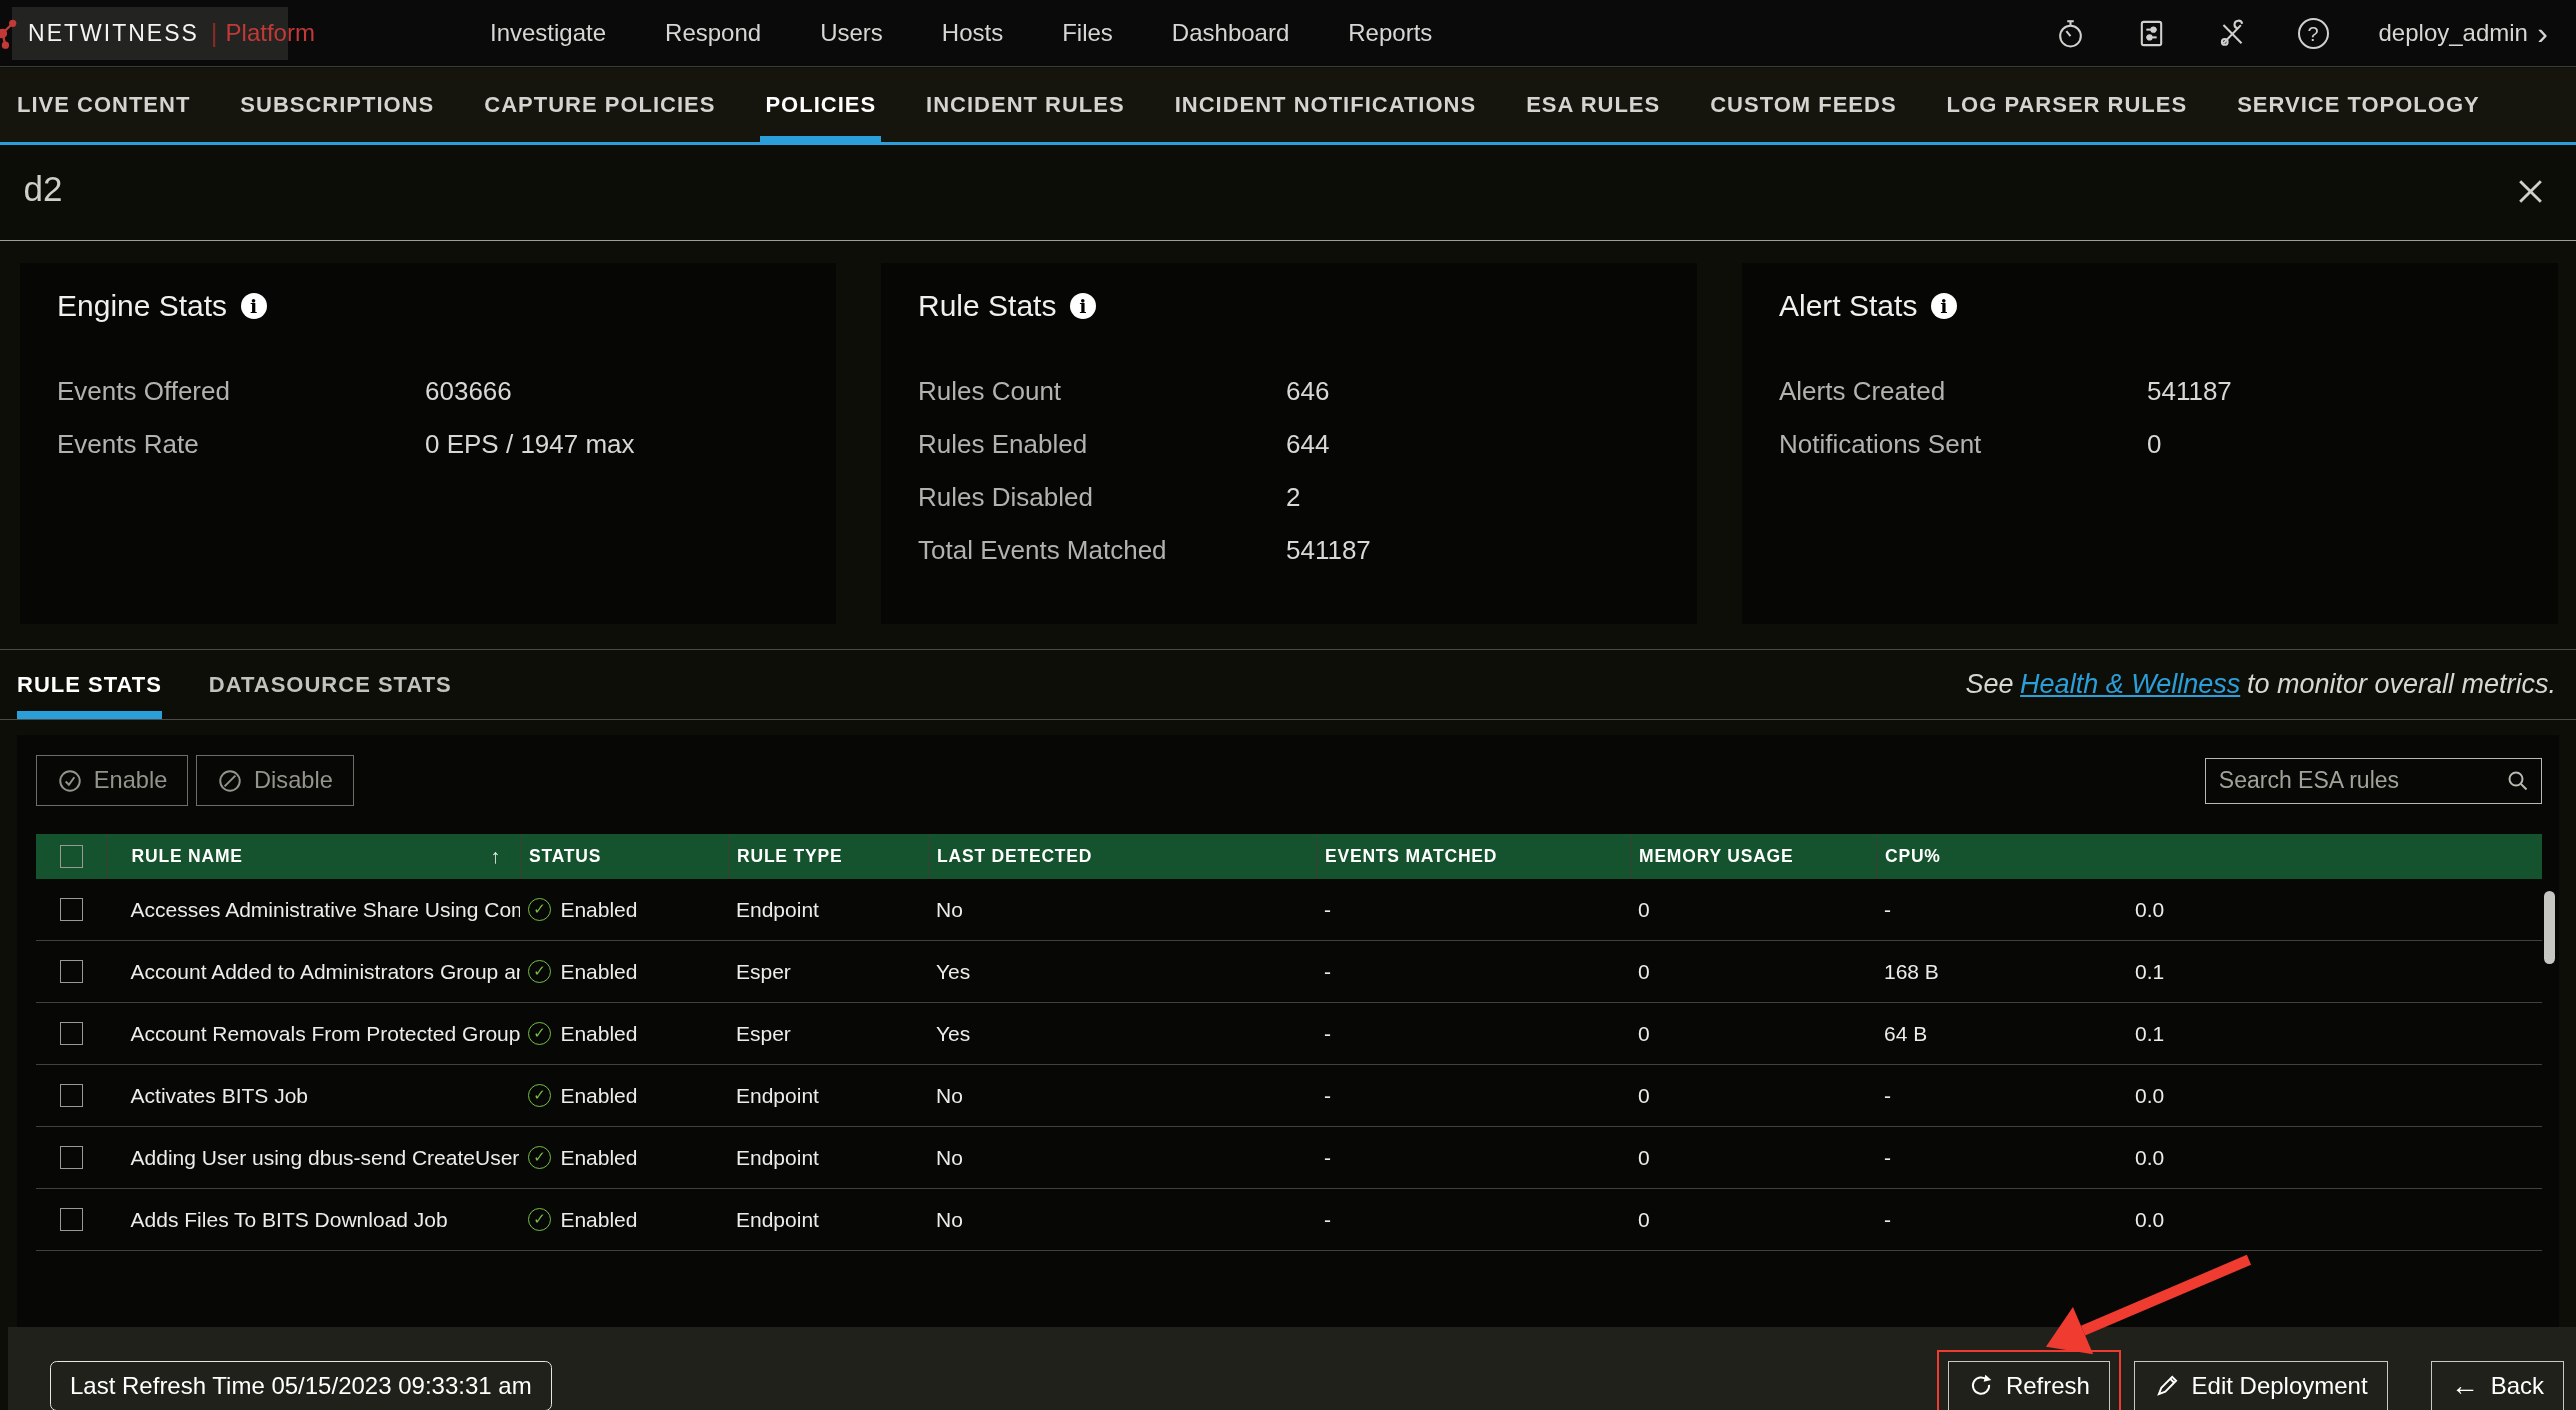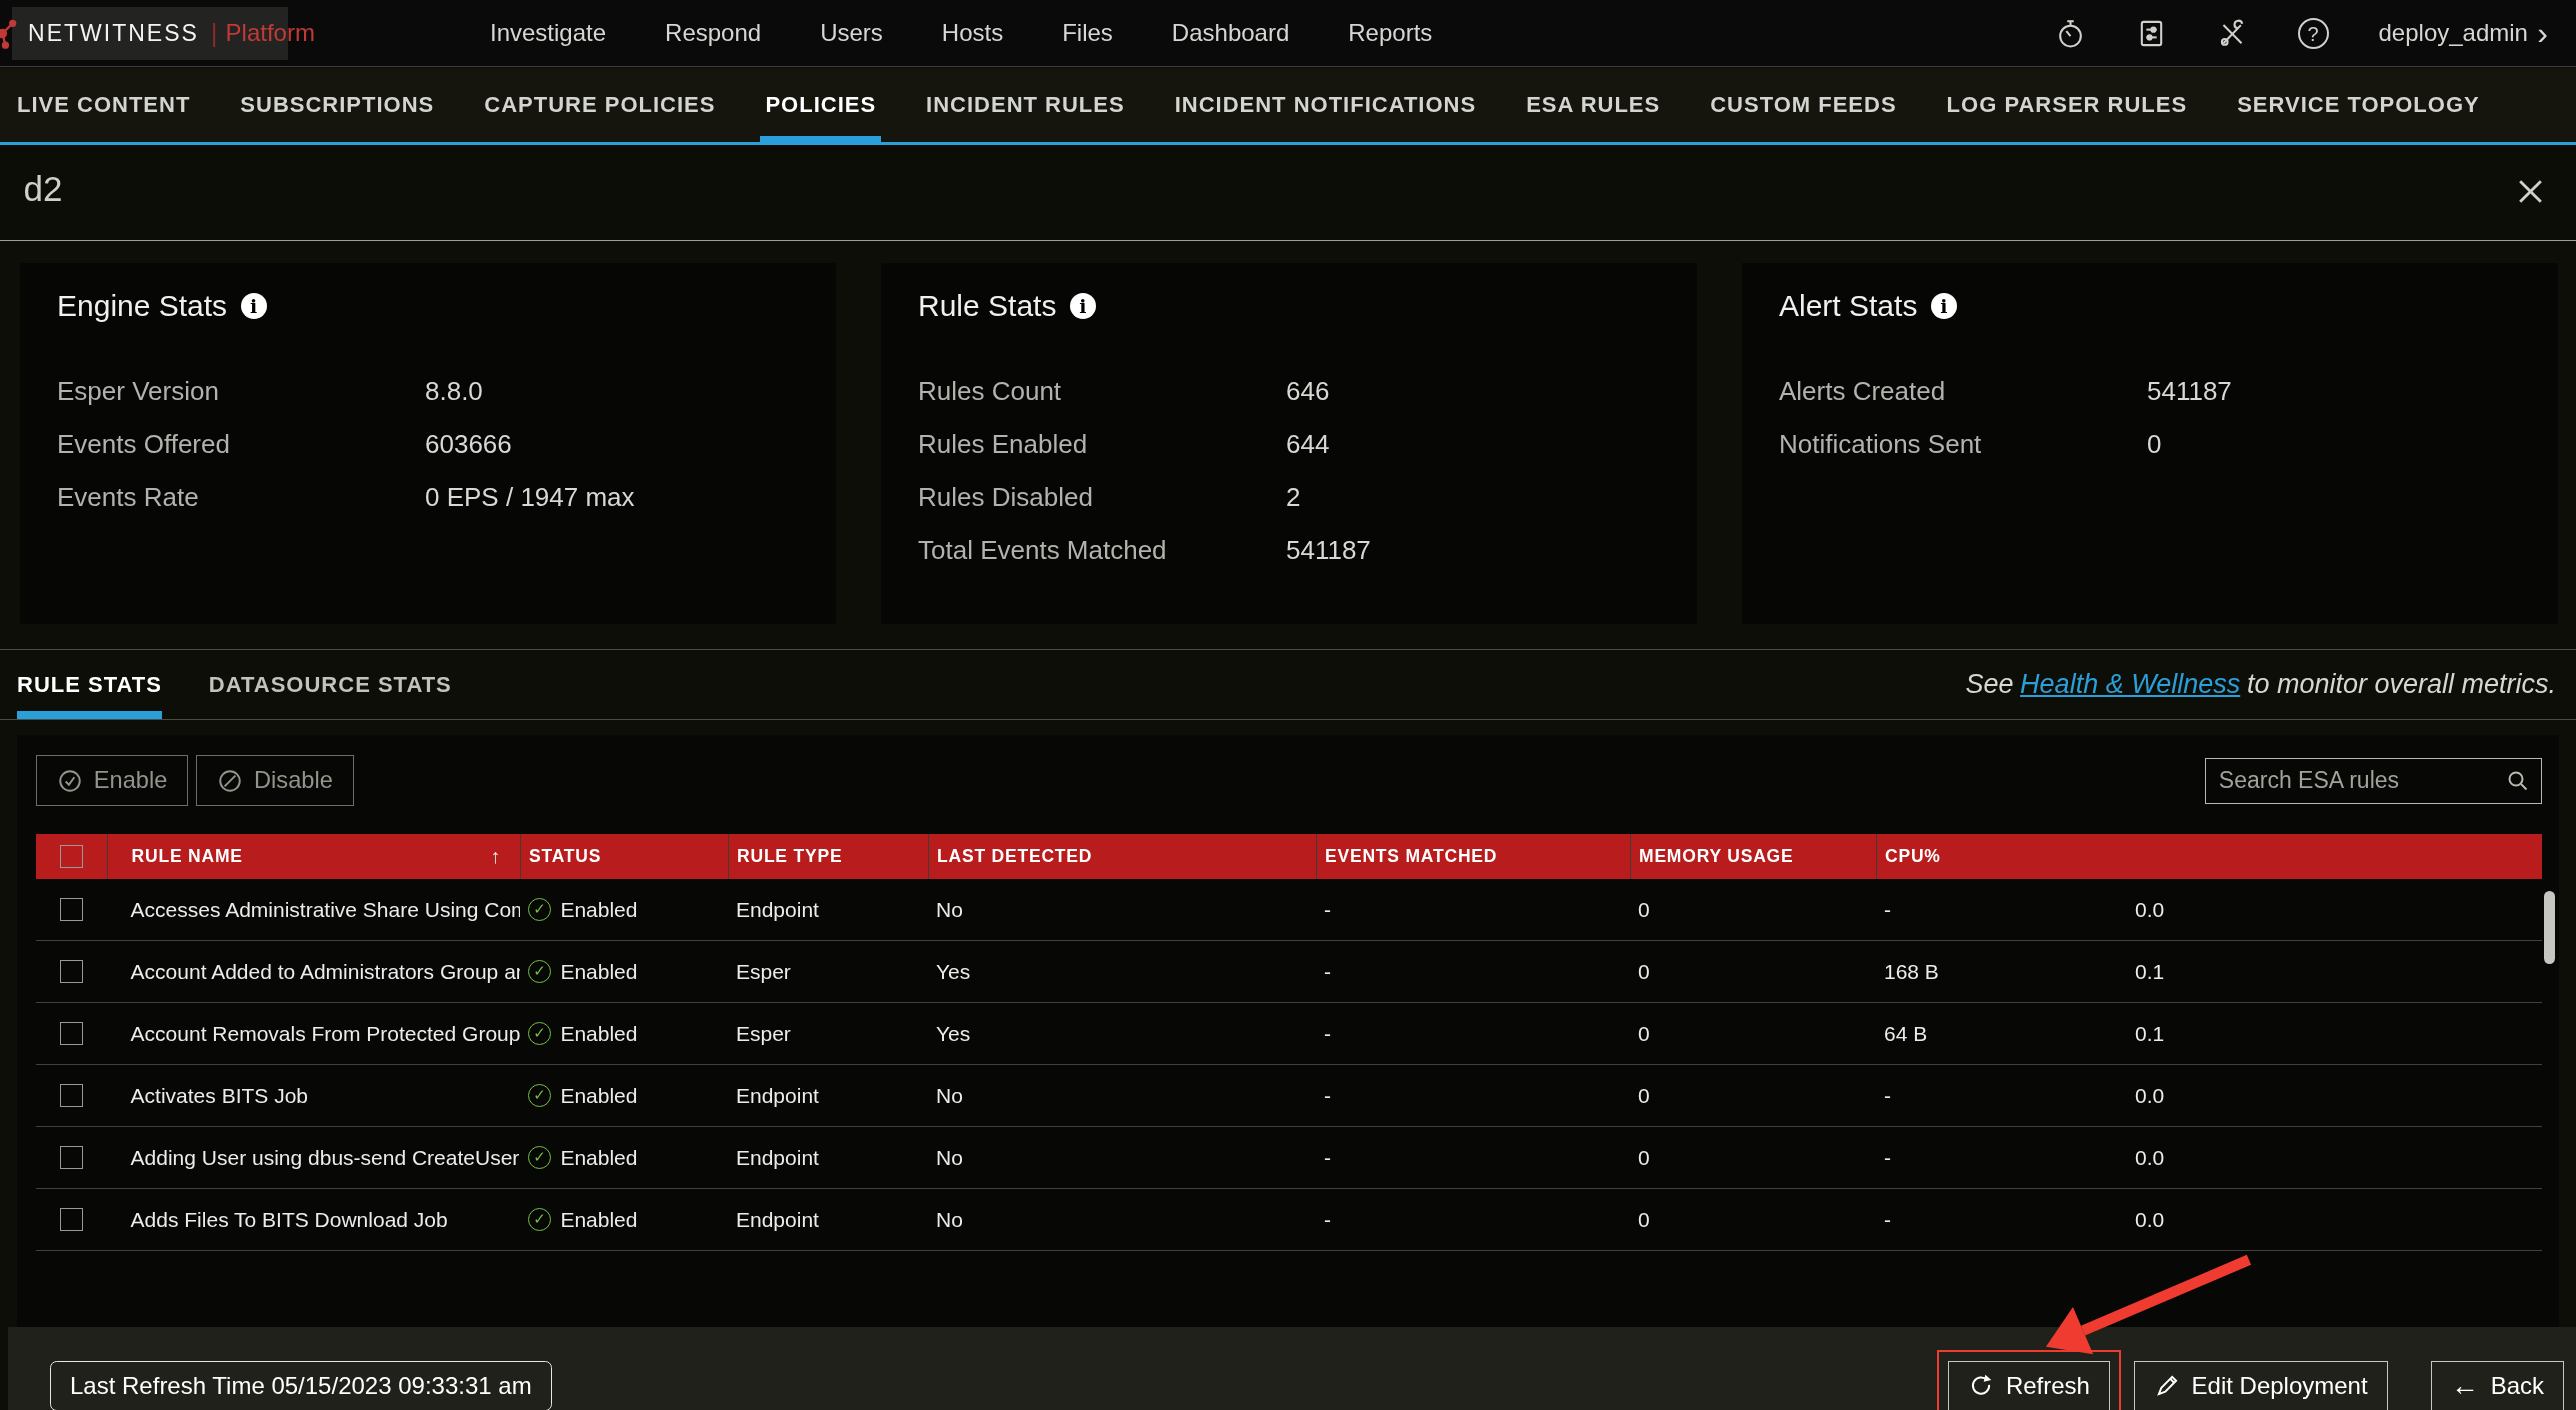--- a/index.html
+++ b/index.html
@@ -72,21 +72,21 @@
   .btn-ghost + .btn-ghost{margin-left:8px;}
   .gh-ic{width:26px;height:26px;}
   .gh-ic svg{width:26px;height:26px;stroke:#94948c;fill:none;stroke-width:1.8;}
   .search-box{margin-left:auto;width:337px;height:46px;border:1.3px solid #b9b9b1;box-sizing:border-box;
               display:flex;align-items:center;padding:0 10.8px;}
   .search-input{flex:1;background:transparent;border:0;outline:0;color:#dddDD8;font-size:23px;
                 font-family:"Liberation Sans",sans-serif;min-width:0;}
   .search-input::placeholder{color:#a2a29a;}
   .search-icon svg{width:24px;height:24px;stroke:#b9b9b1;fill:none;stroke-width:2;}
 
-  .grid-header{margin-top:28px;height:45px;background:#b91c1c;display:grid;align-items:center;
+  .grid-header{margin-top:28px;height:45px;background:#14532d;display:grid;align-items:center;
                grid-template-columns:71px 413px 208px 200px 388px 314px 246px 251px 1fr;
                font-size:17.5px;font-weight:700;letter-spacing:0.8px;color:#ffffff;}
   .hcell{height:100%;display:flex;align-items:center;padding-left:8px;border-left:0.7px solid #3e3e36;box-sizing:border-box;}
   .hcell.first{border-left:none;justify-content:center;padding-left:0;}
   .hcell.name{padding-left:23.6px;justify-content:space-between;padding-right:19px;cursor:pointer;}
   .sort-arrow{font-weight:400;font-size:20px;color:#e8e8e4;}
 
   .trow{height:61px;display:grid;align-items:center;border-bottom:1.3px solid #42423c;
         grid-template-columns:71px 413px 208px 200px 388px 314px 246px 251px 1fr;
         font-size:21px;color:#ececea;}
@@ -210,24 +210,20 @@
 </div>
 
 <div class="panels">
 
   <div class="panel">
     <div class="panel-title-row">
       <span>Engine Stats</span>
       <span class="info-icon">i</span>
     </div>
     <div class="stat-row">
-        <span class="stat-label">Esper Version</span>
-        <span class="stat-value">8.8.0</span>
-      </div>
-    <div class="stat-row">
         <span class="stat-label">Events Offered</span>
         <span class="stat-value">603666</span>
       </div>
     <div class="stat-row">
         <span class="stat-label">Events Rate</span>
         <span class="stat-value">0 EPS / 1947 max</span>
       </div>
   </div>
 
   <div class="panel">

